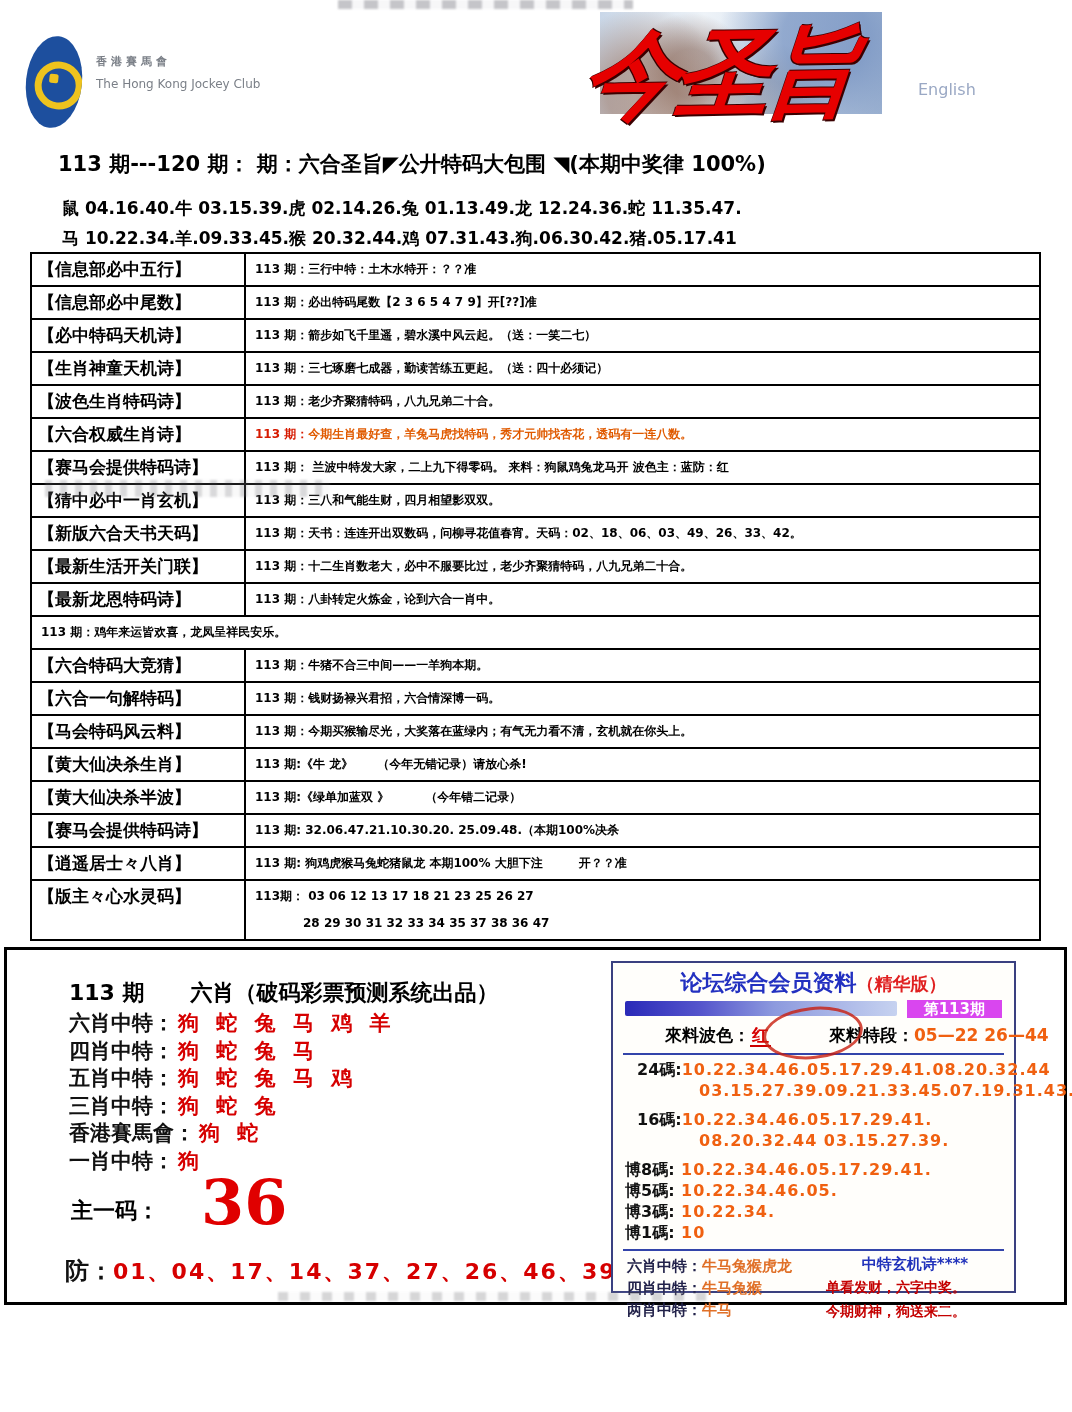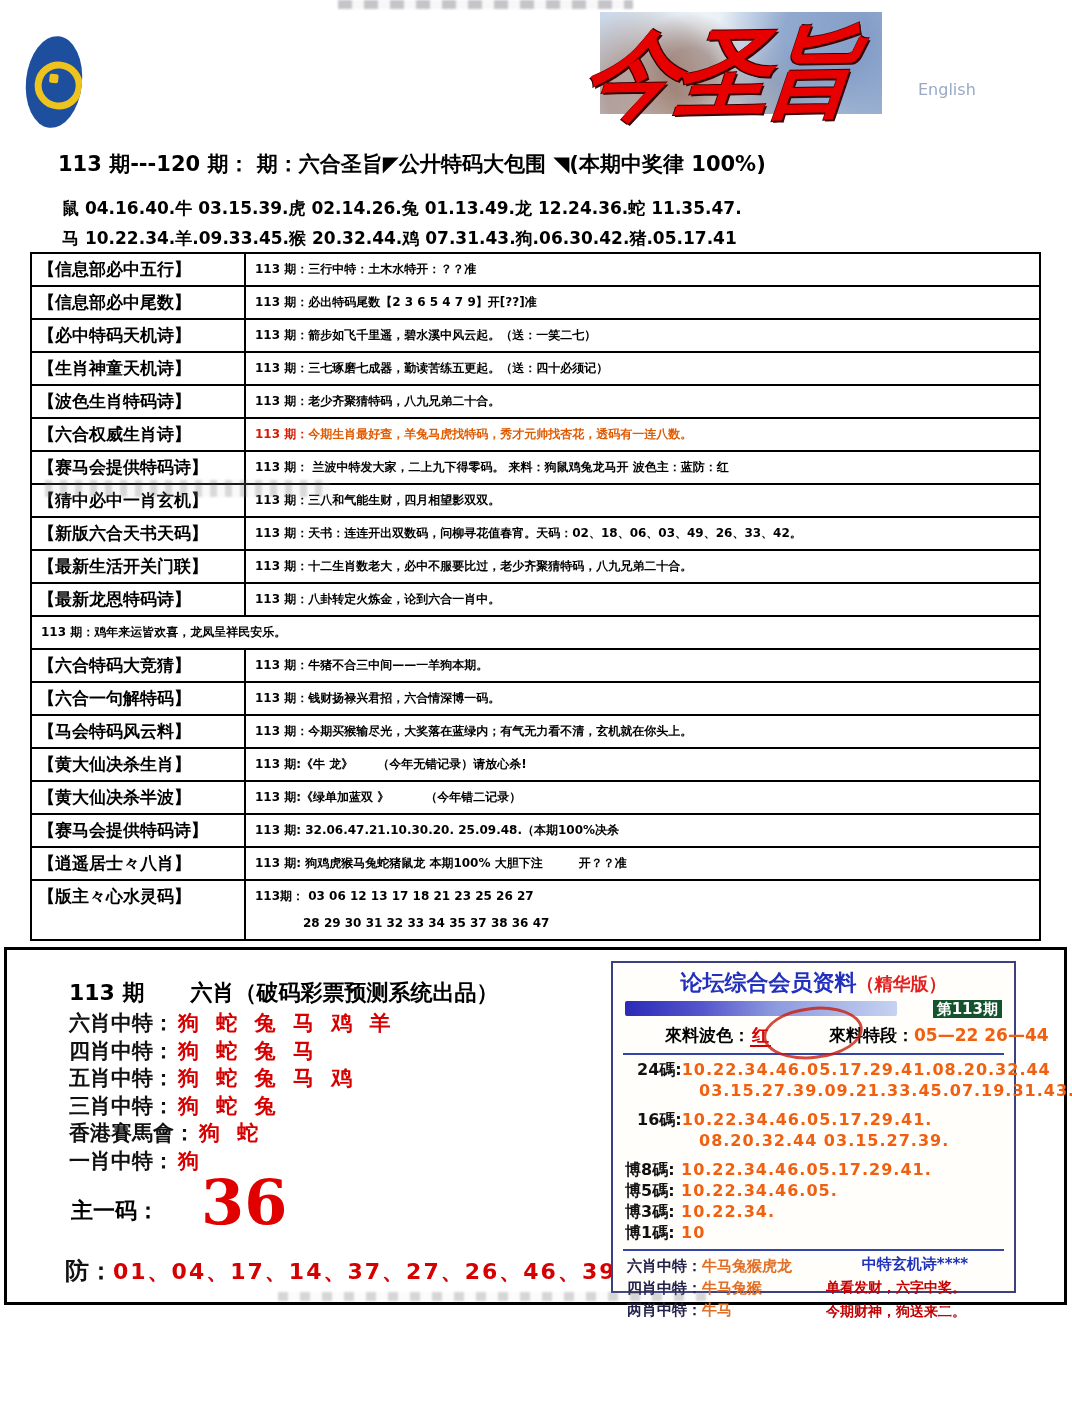--- a/index.html
+++ b/index.html
@@ -66,21 +66,21 @@
   .guard{position:absolute;left:58px;top:305px;font-size:22px;font-weight:bold;white-space:nowrap;}
   .guard-label{color:#111;font-size:24px;}
   .guard-nums{color:#d60000;letter-spacing:2px;}
   
   .member-box{position:absolute;left:604px;top:11px;width:405px;height:332px;border:2px solid #3a4080;padding:5px 10px;background:#fffefb;}
   .mb-title{text-align:center;font-size:22px;font-weight:bold;color:#2230c0;white-space:nowrap;}
   .mb-title .suffix{color:#e02020;font-size:18px;}
   .mb-bar-row{position:relative;height:18px;margin-top:2px;}
   .mb-bar{position:absolute;left:2px;top:1px;width:272px;height:15px;
     background:linear-gradient(90deg,#2a2ab8 0%,#5555cc 28%,#8d9ade 55%,#c6d2f0 100%);border-radius:2px;}
-  .mb-badge{position:absolute;right:2px;top:0;background:#14532d;color:#fff;font-size:15px;font-weight:bold;padding:0 4px;line-height:18px;}
+  .mb-badge{position:absolute;right:2px;top:0;background:#d946ef;color:#fff;font-size:15px;font-weight:bold;padding:0 17px;line-height:18px;}
   .mb-wave{margin-top:6px;font-size:17px;font-weight:bold;white-space:nowrap;padding-left:42px;}
   .mb-wave .red-u{color:#d60000;border-bottom:2px solid #c00;padding:0 2px;}
   .mb-wave .seg-label{margin-left:58px;}
   .mb-wave .seg-val{color:#f06010;}
   .mb-hr{border:none;border-top:2px solid #3344aa;margin:6px 0 4px 0;}
   .code-row{font-size:16px;font-weight:bold;line-height:21px;white-space:nowrap;}
   .code-label{color:#111;display:inline-block;min-width:58px;padding-left:14px;}
   .code-label.wide{padding-left:2px;}
   .code-nums{color:#f06010;letter-spacing:1px;}
   .code-cont{padding-left:76px;}
@@ -95,20 +95,24 @@
   .mb-poem-line{color:#c40000;font-size:14px;font-weight:bold;line-height:21px;margin-top:3px;white-space:nowrap;}
   .red-ellipse{position:absolute;left:150px;top:44px;width:100px;height:52px;border:3px solid rgba(200,30,15,.8);border-radius:50%;transform:rotate(-6deg);}
 </style>
 </head>
 <body>
 
 <div class="top-artifact"></div>
 
 <div class="logo">
   <div class="logo-oval"></div>
+  <div class="logo-text">
+    <div class="logo-cn">香港賽馬會</div>
+    <div class="logo-en">The Hong Kong Jockey Club</div>
+  </div>
 </div>
 
 <div class="banner"></div>
 <div class="calligraphy">今圣旨</div>
 <a class="english-link">English</a>
 
 <div class="heading">113 期---120 期：  期：六合圣旨◤公廾特码大包围 ◥(本期中奖律 100%)</div>
 <div class="zline zline1">鼠 04.16.40.牛 03.15.39.虎 02.14.26.兔 01.13.49.龙 12.24.36.蛇 11.35.47.</div>
 <div class="zline zline2">马 10.22.34.羊.09.33.45.猴 20.32.44.鸡 07.31.43.狗.06.30.42.猪.05.17.41</div>
 

